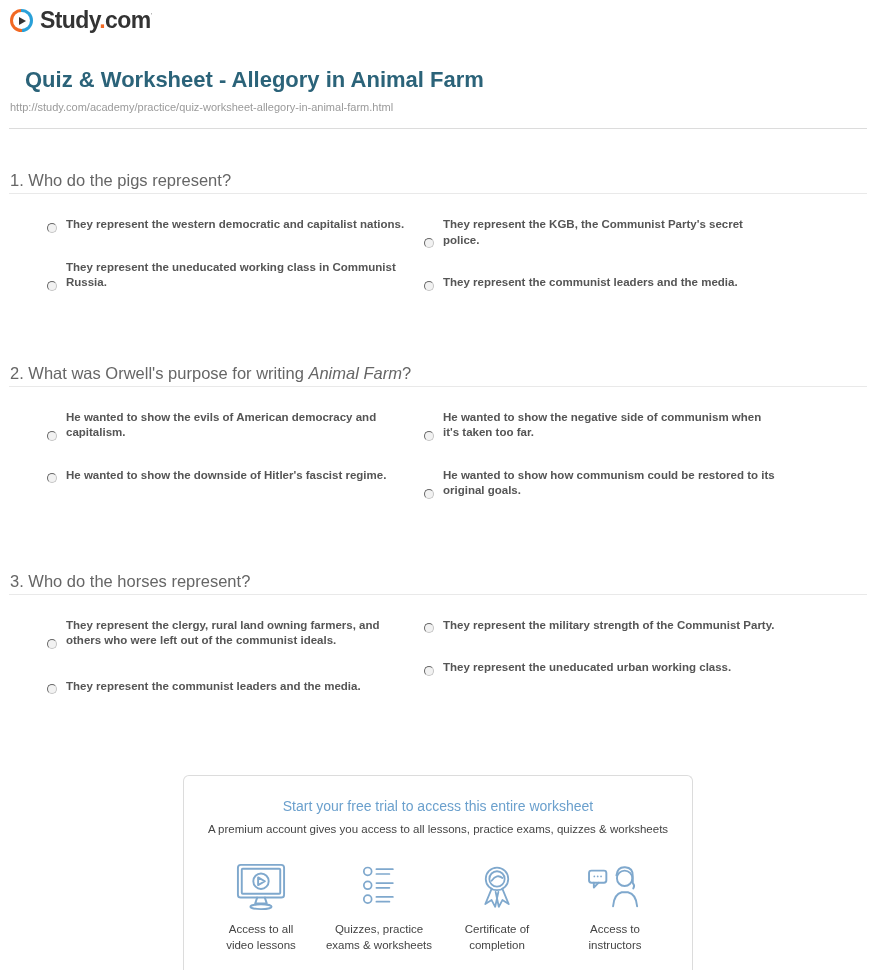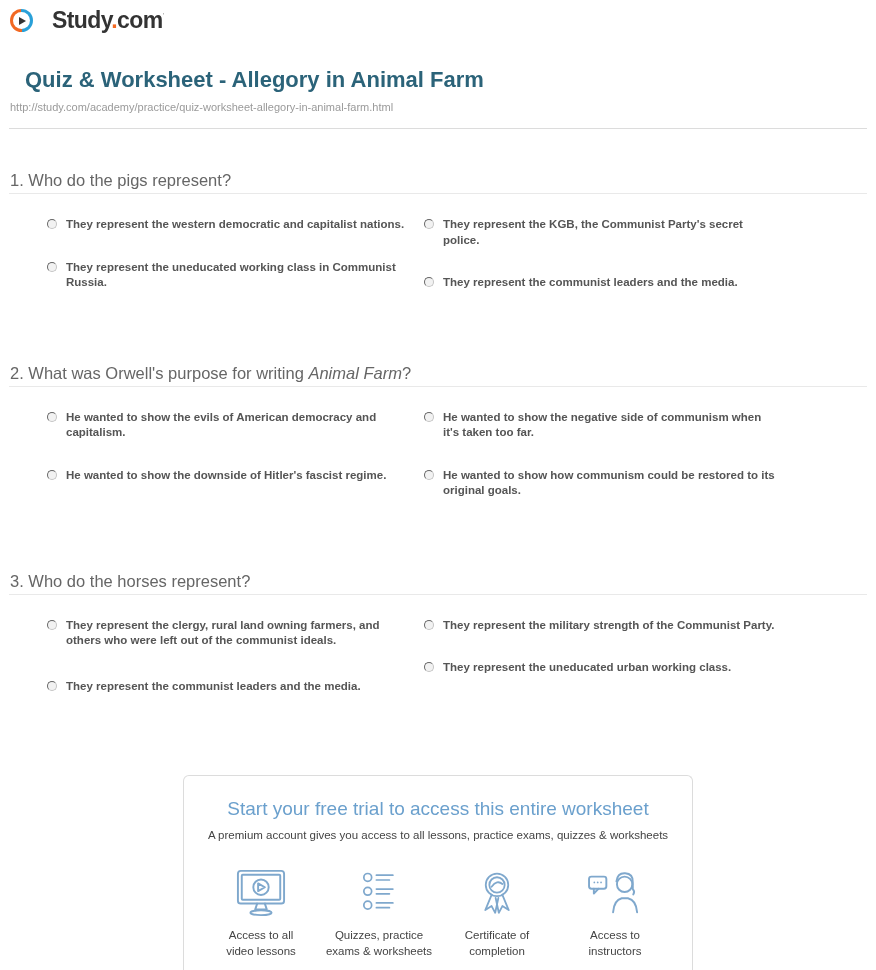--- a/index.html
+++ b/index.html
@@ -5,21 +5,21 @@
   * { box-sizing: border-box; }
   html,body { margin:0; padding:0; background:#fff; }
   body {
     width:876px; height:970px;
     font-family:"Liberation Sans", sans-serif;
     color:#333; overflow:hidden;
   }
   .page { padding:0 9px; }
 
   
-  .logo { display:inline-flex; align-items:flex-end; gap:19px; text-decoration:none; }
+  .logo { display:inline-flex; align-items:flex-end; gap:7px; text-decoration:none; }
   .logo-icon { width:23px; height:23px; border-radius:50%; position:relative; flex-shrink:0;
     background: conic-gradient(#29a0d8 0 50%, #f26822 50% 100%); }
   .logo-icon::before { content:""; position:absolute; inset:3px; background:#fff; border-radius:50%; }
   .logo-icon::after { content:""; position:absolute; left:9px; top:50%; transform:translateY(-50%);
     border-left:7px solid #333; border-top:4.5px solid transparent; border-bottom:4.5px solid transparent; }
   .logo-text { font-size:23px; font-weight:bold; color:#333; letter-spacing:-0.6px; line-height:1; }
   .logo-dot { color:#f26822; }
   .logo-mark { font-size:8px; color:#999; vertical-align:10px; font-weight:normal; }
 
   .site-header { padding:9px 0 0 1px; }
@@ -30,32 +30,32 @@
   .divider { border:none; border-top:1px solid #dcdcdc; margin:15px 0 0; }
 
   
   .question { margin-top:37px; }
   .q-heading { color:#666; font-size:16.5px; font-weight:normal; margin:0; padding:5px 0 3px 1px;
     border-bottom:1px solid #e9e9e9; }
   .q-heading em { }
   .q-options { display:flex; padding:23px 0 4px 38px; }
   .q-col-left { width:377px; flex-shrink:0; }
   .q-col-right { flex:1; }
-  .option { display:flex; gap:9px; margin-bottom:27px; align-items:flex-start; }
+  .option { display:flex; gap:9px; margin-bottom:27px; align-items:flex-end; }
   .radio { width:10px; height:10px; border-radius:50%; background:#f2f2f2; margin-top:2px; flex-shrink:0;
     border:1px solid; border-color:#666 #c4c4c4 #c4c4c4 #666; }
   .opt-label { font-size:11.5px; font-weight:bold; color:#555; line-height:15.5px; max-width:345px; }
   .q-col-right .opt-label { max-width:332px; }
   .option.push-down { margin-top:30px; }
 
   
   .trial-wrap { width:510px; margin:50px auto 0; }
   .trial-card { border:1px solid #dcdcdc; border-bottom:none; border-radius:6px 6px 0 0;
     padding:22px 18px 18px; text-align:center; }
-  .trial-title { color:#6ba0cd; font-size:19px; font-weight:normal; margin:0 0 9px; }
+  .trial-title { color:#6ba0cd; font-size:14px; font-weight:normal; margin:0 0 9px; }
   .trial-subtitle { color:#444; font-size:11.5px; }
   .features { display:flex; margin-top:25px; }
   .feature { flex:1; }
   .feature-icon { height:52px; display:flex; align-items:flex-end; justify-content:center; }
   .feature-icon svg { stroke:#7fa8cd; fill:none; stroke-width:2; stroke-linecap:round; stroke-linejoin:round; }
   .feature-label { font-size:11.5px; color:#444; line-height:16px; margin-top:9px; }
 </style>
 </head>
 <body>
 

